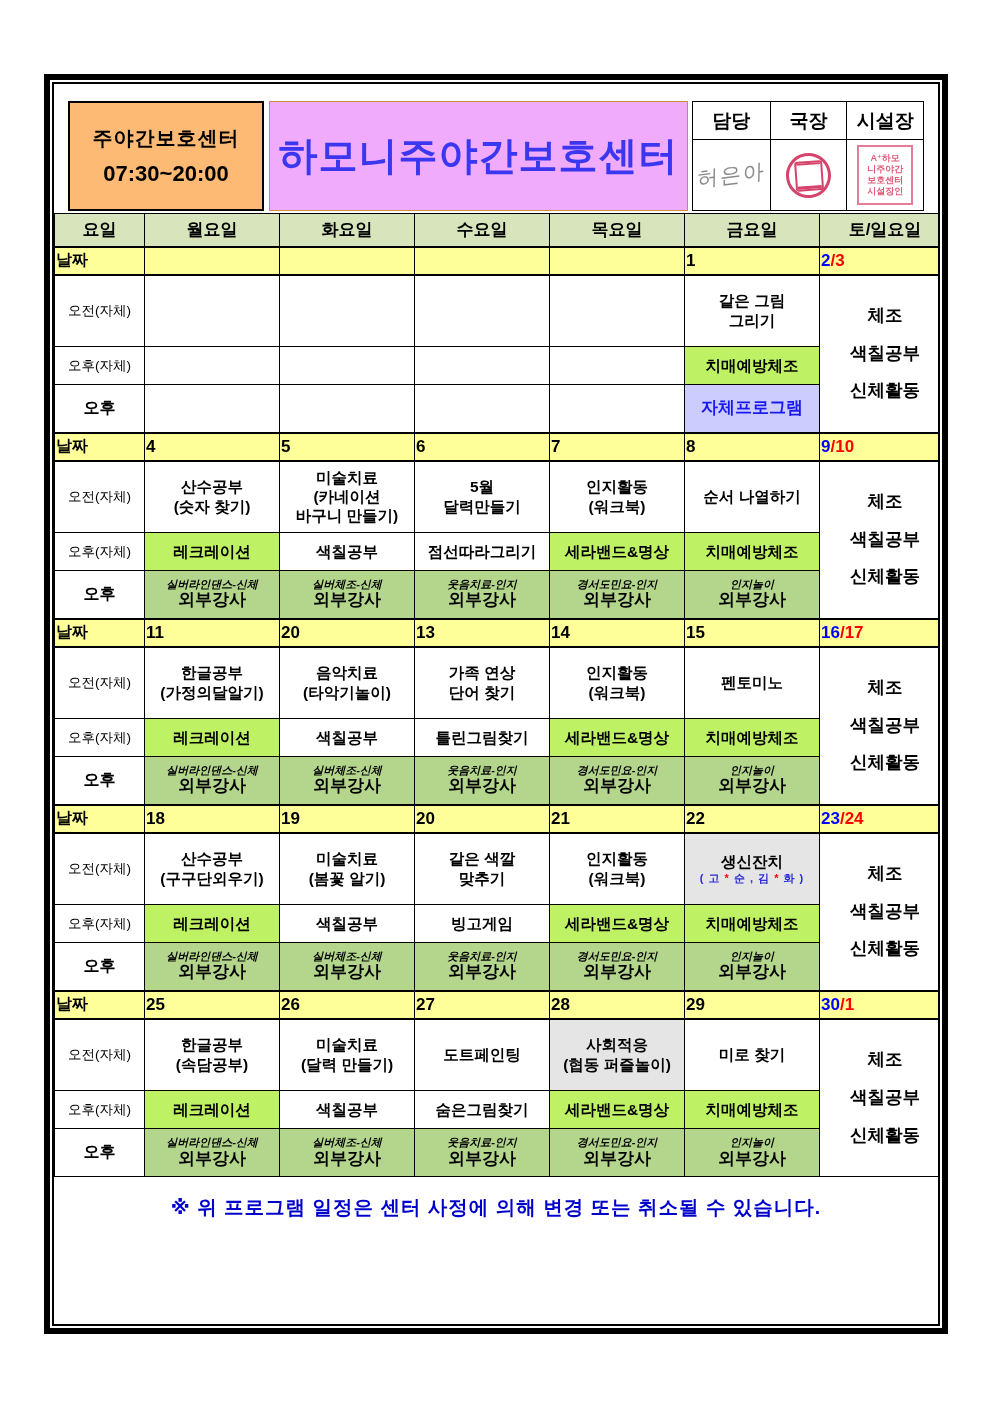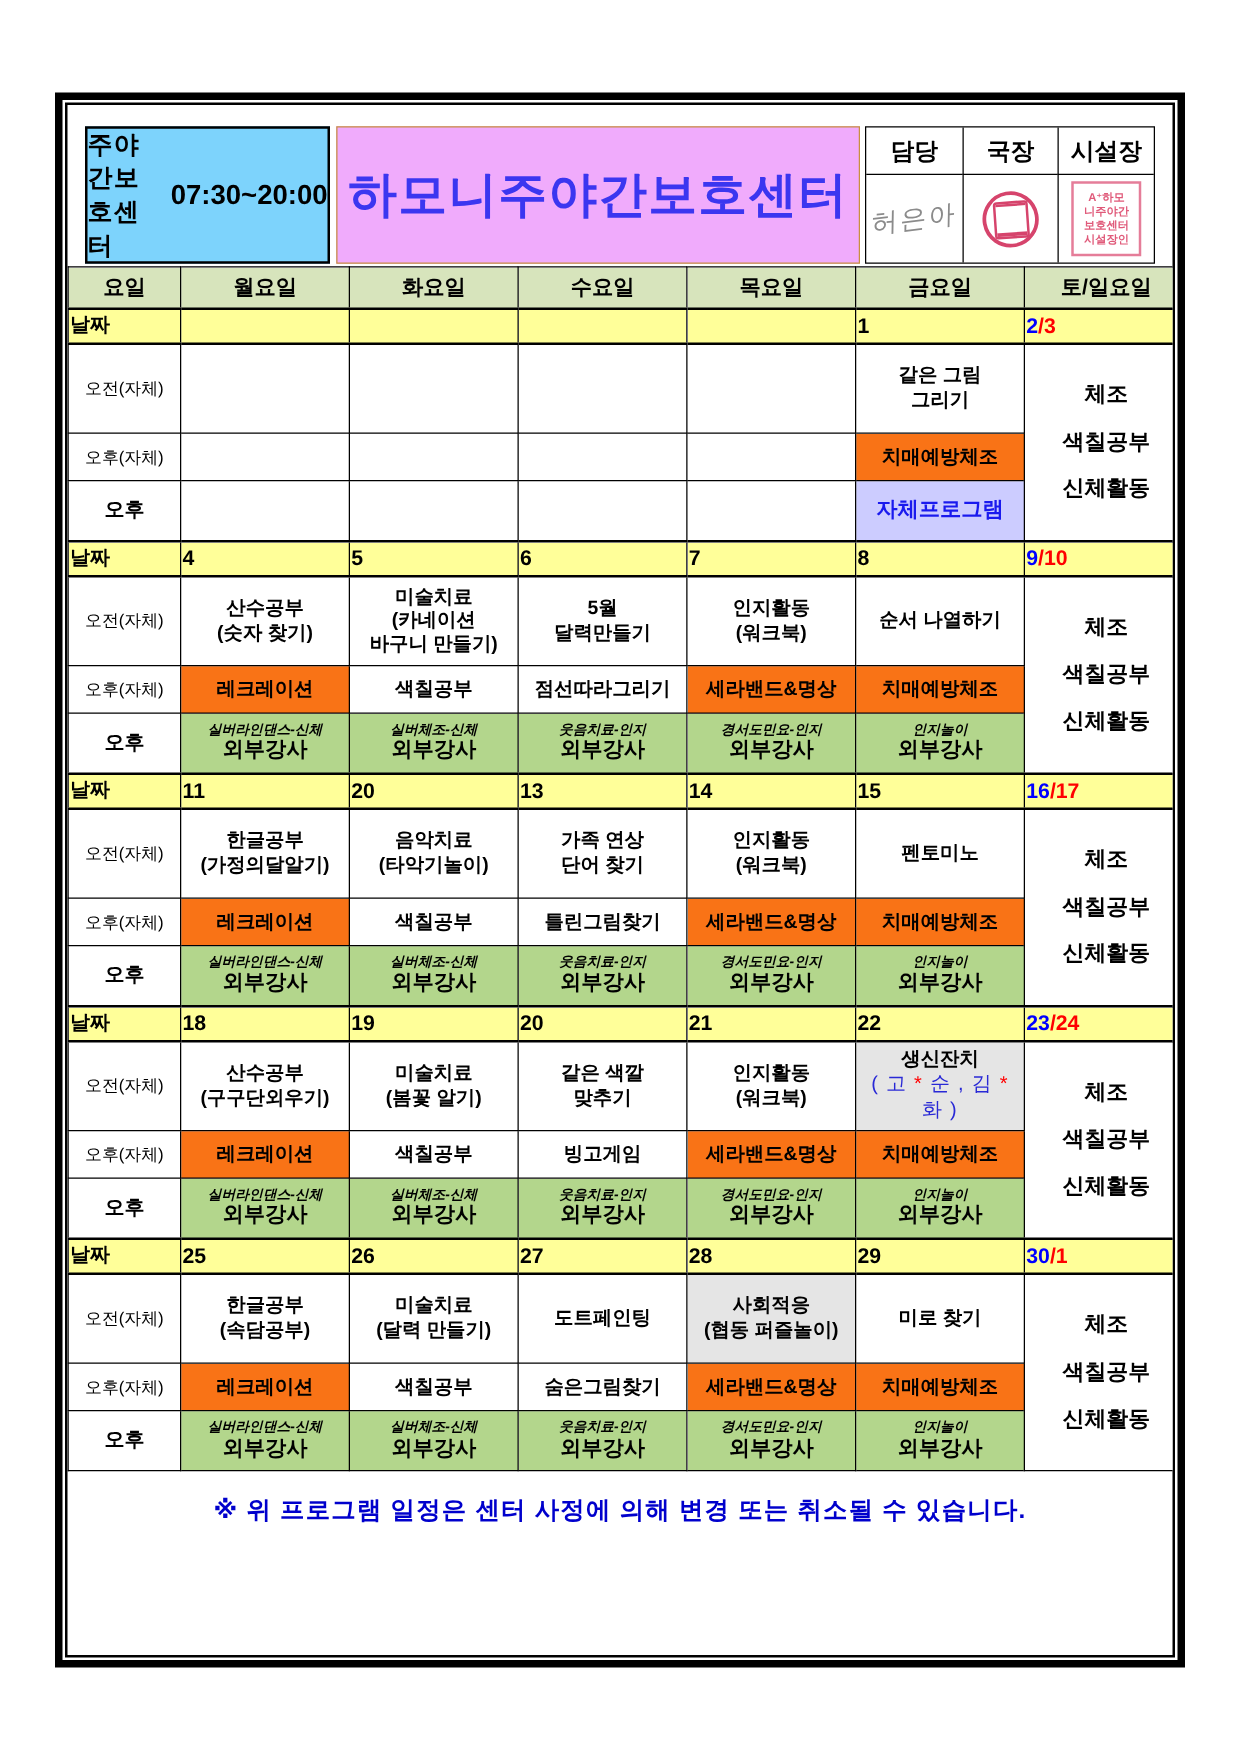--- a/index.html
+++ b/index.html
@@ -4,22 +4,22 @@
 <style>
   * { box-sizing: border-box; margin: 0; padding: 0; }
   html, body { width: 992px; height: 1403px; background: #ffffff;
     font-family: "Liberation Sans", "DejaVu Sans", sans-serif; color: #000; }
   .sheet { position: absolute; left: 44px; top: 74px; width: 904px; height: 1260px;
     border: 6px solid #000; padding: 2px; background: #fff; }
   .sheet-inner { width: 100%; height: 100%; border: 2px solid #000; overflow: hidden; }
 
   
   .header-band { display: flex; margin: 17px 14px 0 14px; height: 110px; }
-  .info-box { width: 196px; border: 2px solid #000; background: #7dd3fc;
-    display: flex; flex-direction: row; align-items: center; justify-content: center; gap: 9px;
+  .info-box { width: 196px; border: 2px solid #000; background: #fdba74;
+    display: flex; flex-direction: column; align-items: center; justify-content: center; gap: 9px;
     font-weight: bold; }
   .info-line1 { font-size: 20px; letter-spacing: 1px; }
   .info-line2 { font-size: 22px; }
   .brand-box { flex: 1; margin-left: 5px; background: #f0abfc; border: 1px solid #c89040;
     display: flex; align-items: center; justify-content: center; }
   .brand-text { color: #3b36f0; font-size: 39px; font-weight: bold; letter-spacing: 1px; }
   .approvals { width: 232px; margin-left: 4px; border: 1px solid #000; background: #fff;
     display: grid; grid-template-columns: 1fr 1fr 1fr; grid-template-rows: 38px 1fr; }
   .approval-head { display: flex; align-items: center; justify-content: center;
     font-weight: bold; font-size: 19px; border-bottom: 1px solid #000; border-left: 1px solid #000; }
@@ -54,32 +54,32 @@
     border-bottom: 2px solid #000; }
   tr.date-row td { background: #ffff99; height: 28px; font-weight: bold; font-size: 17px;
     text-align: left; border-top: 2px solid #000; border-bottom: 2px solid #000; }
   tr.morning-row td { height: 72px; }
   tr.afternoon-self-row td { height: 38px; }
   tr.afternoon-row td { height: 48px; }
   td.label-cell { font-size: 13.5px; text-align: center; background: #fff; }
   td.label-cell.label-bold { font-weight: bold; font-size: 16px; }
   td.cell { text-align: center; font-weight: bold; font-size: 15.5px; background: #fff; }
   .cell-text { white-space: pre-line; line-height: 1.25; }
-  td.type-physical { background: #f97316; }
+  td.type-physical { background: #bef264; }
   td.type-external { background: #b3d68c; }
   td.type-event { background: #e5e5e5; }
   td.type-self { background: #ccccff; }
   td.type-self .ext-line2 { color: #1a1aee; }
   .ext-line1 { font-size: 11px; line-height: 1.15; font-style: italic; }
   .ext-line2 { font-size: 17px; line-height: 1.2; }
   td.weekend-cell { background: #fff; font-weight: bold; font-size: 17.5px; text-align: center; }
   td.weekend-cell .cell-text { white-space: pre-line; line-height: 2.15; }
   .wd-blue { color: #0000ff; }
   .wd-red { color: #ff0000; }
-  .sub-line { font-size: 16px; font-weight: normal; margin-top: 0; letter-spacing: 1px; }
+  .sub-line { font-size: 11px; font-weight: bold; margin-top: 0; letter-spacing: 1px; }
   .sub-line .sub-txt { color: #2929d6; }
   .sub-line .star { color: #ff0000; }
 
   
   .footer-note { text-align: center; color: #0000cc; font-weight: bold; font-size: 19.5px;
     margin-top: 17px; letter-spacing: 1px; }
 </style>
 </head>
 <body>
 

